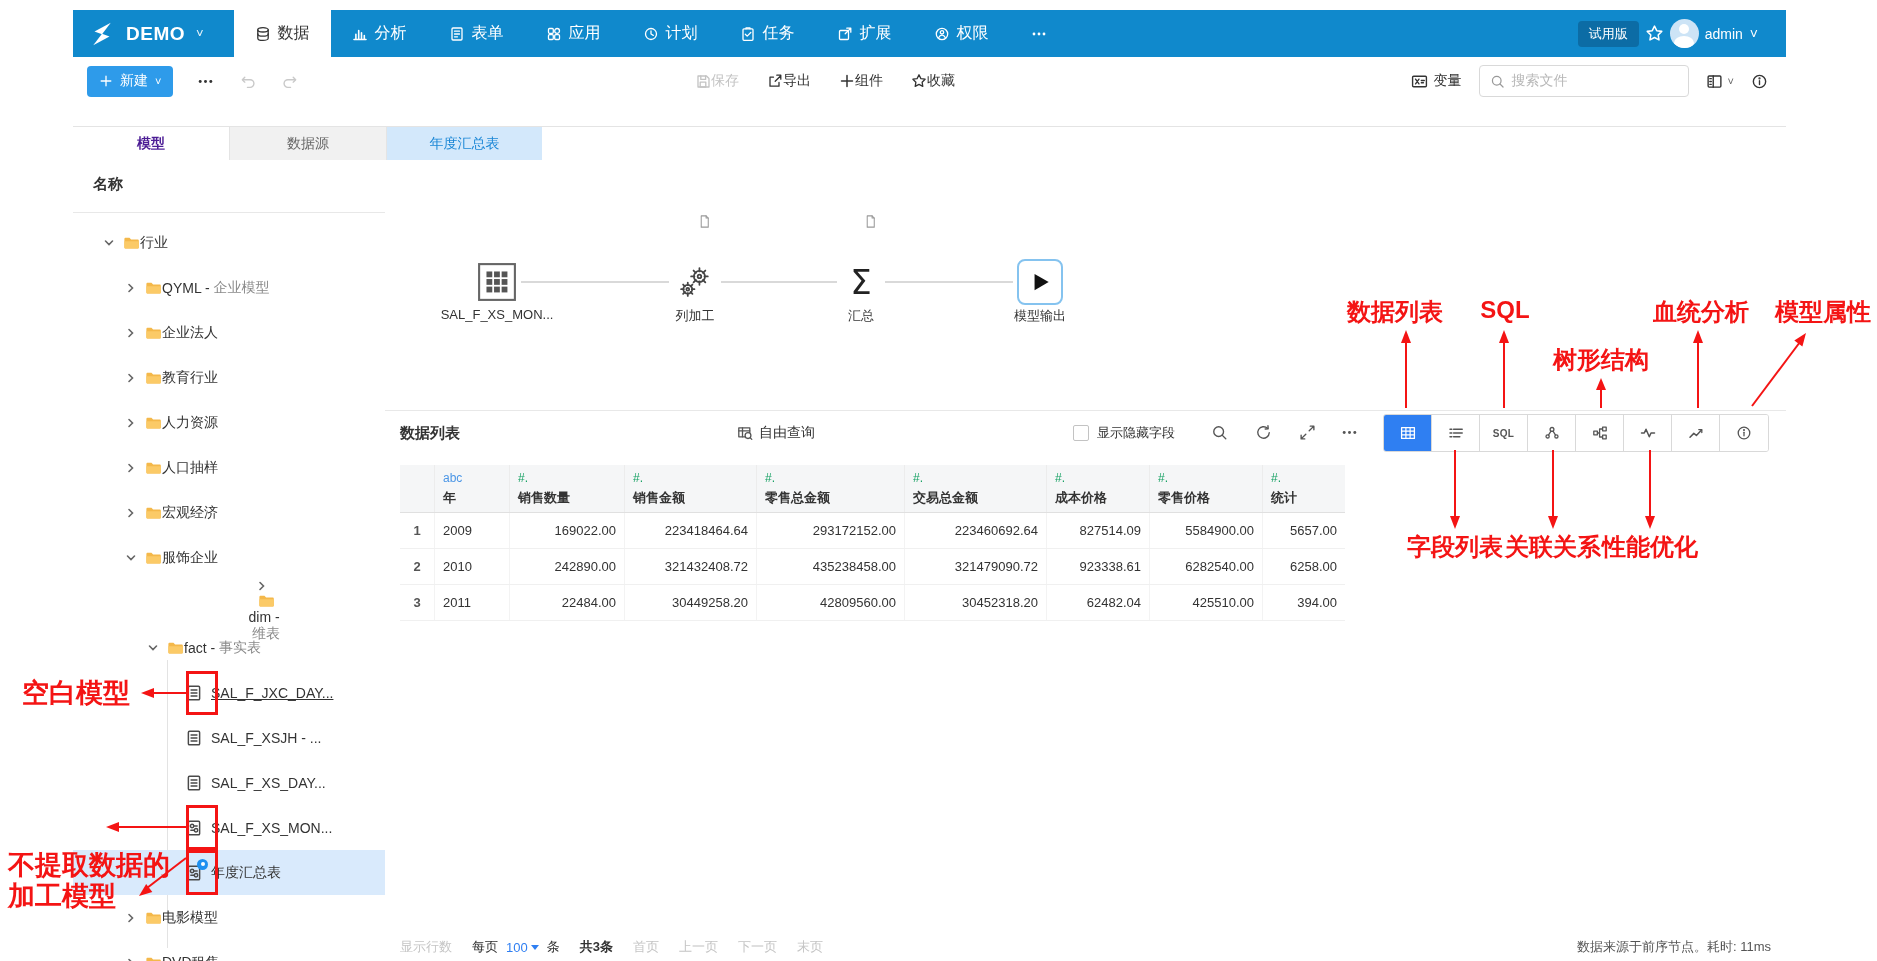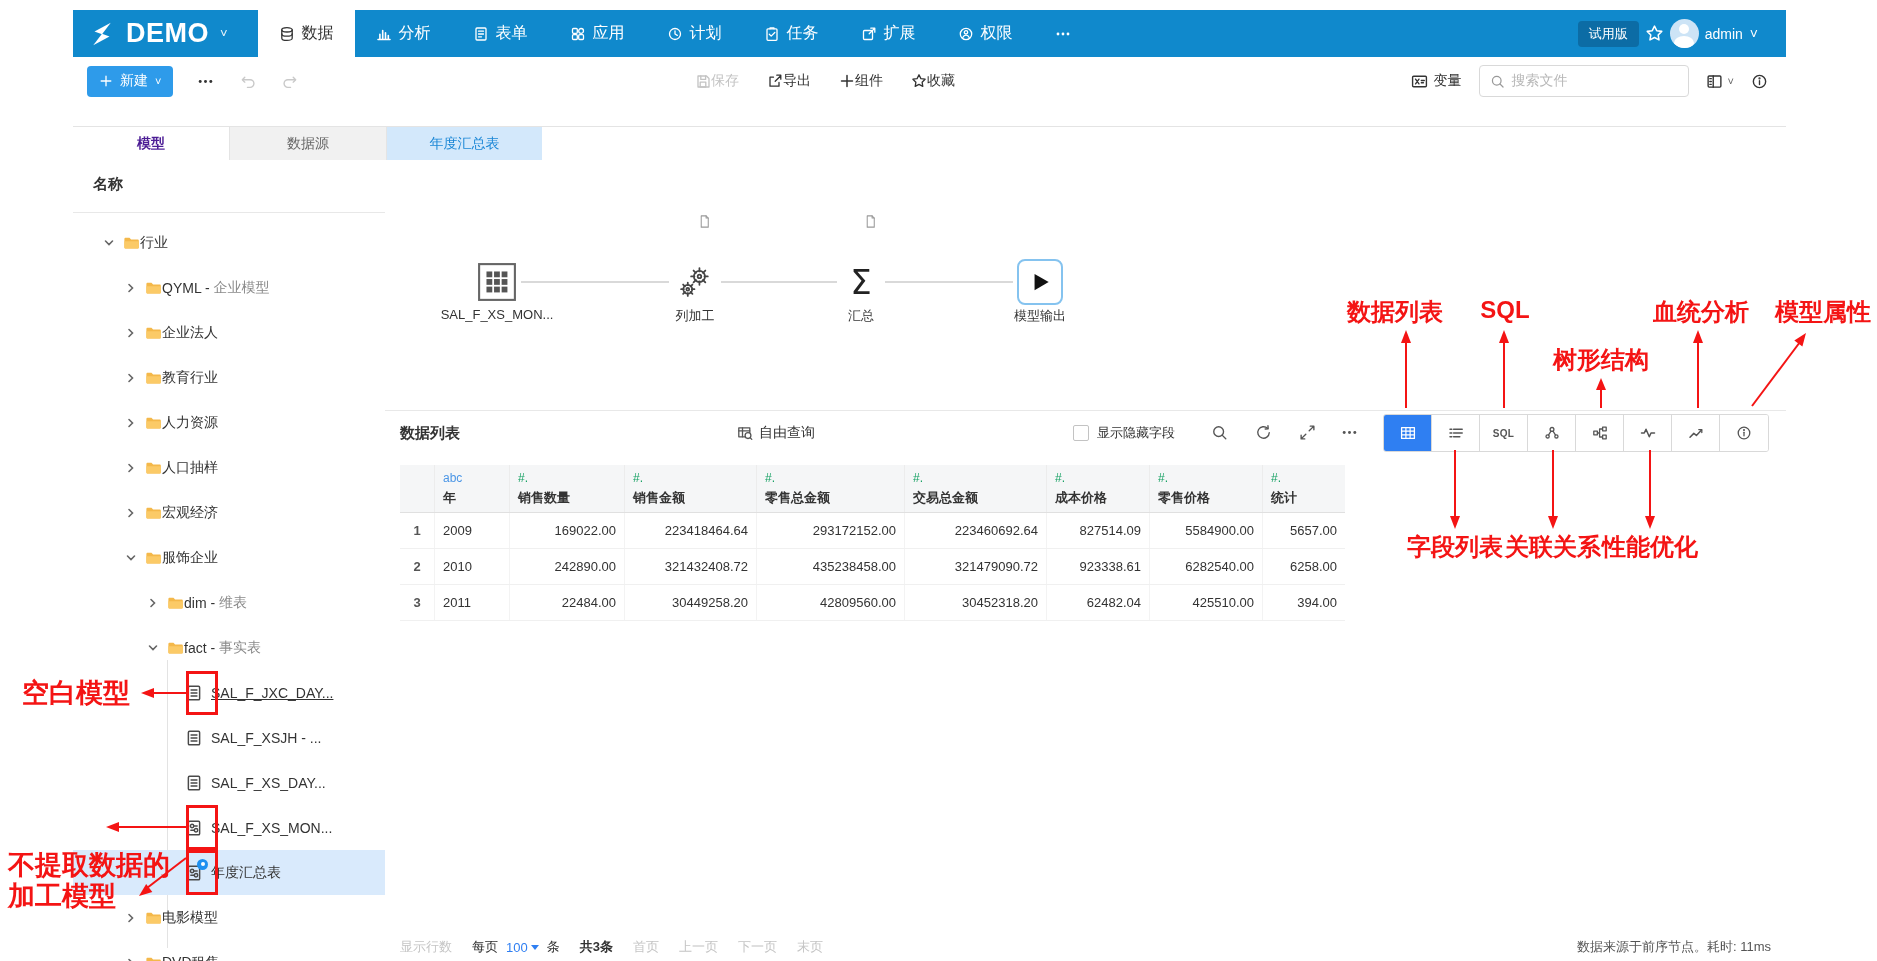--- a/index.html
+++ b/index.html
@@ -2,21 +2,21 @@
 <html><head>
 <meta charset="utf-8">
 <style>
   html,body{margin:0;padding:0;background:#fff;font-family:"Liberation Sans",sans-serif;}
   .stage{position:relative;width:1877px;height:961px;background:#fff;overflow:hidden;}
   .app{position:absolute;left:73px;top:10px;width:1713px;height:951px;}
 
   
   .navbar{position:absolute;left:0;top:0;right:0;height:47px;background:#1089cc;display:flex;align-items:center;color:#fff;}
   .logo{display:flex;align-items:center;gap:9px;padding:0 14px;}
-  .logo-text{font-size:27px;font-weight:bold;letter-spacing:.5px;}
+  .logo-text{font-size:19px;font-weight:bold;letter-spacing:.5px;}
   .logo .chev{margin-left:2px;font-size:13px;opacity:.9;}
   .nav-tabs{display:flex;height:100%;margin-left:16px;}
   .nav-tab{display:flex;align-items:center;gap:7px;padding:0 21px;font-size:16px;cursor:pointer;white-space:nowrap;}
   .nav-tab.active{background:#fff;color:#333;}
   .nav-right{margin-left:auto;display:flex;align-items:center;gap:6px;padding-right:28px;}
   .badge-trial{background:#0c6ca5;border-radius:4px;padding:4px 11px;font-size:13px;}
   .nav-star{font-size:19px;display:flex;}
   .avatar{width:29px;height:29px;border-radius:50%;background:#cde4f6;position:relative;overflow:hidden;}
   .avatar:before{content:"";position:absolute;left:9.5px;top:5px;width:10px;height:10px;border-radius:50%;background:#fff;}
   .avatar:after{content:"";position:absolute;left:4.5px;top:17px;width:20px;height:14px;border-radius:50%;background:#fff;}
@@ -457,21 +457,21 @@
               </svg>
             </span>
             <span style="display: flex; font-size: 17px;">
               <svg viewBox="0 0 16 16" width="1em" height="1em" style="display:block">
                 <path d="M1.3 4.8c0-.7.5-1.2 1.2-1.2h3.6l1.5 1.5h6.1c.7 0 1.2.5 1.2 1.2v6.2c0 .7-.5 1.2-1.2 1.2H2.5c-.7 0-1.2-.5-1.2-1.2z" fill="#f4b84a"></path>
                 <path d="M1.3 6.9h13.6v5.6c0 .7-.5 1.2-1.2 1.2H2.5c-.7 0-1.2-.5-1.2-1.2z" fill="#fbca67"></path>
               </svg>
             </span>
             <span class="lbl">服饰企业</span>
           </div>
-          <div class="trow" style="top: 420px; padding-left: 74px;">
+          <div class="trow" style="top: 420px; padding-left: 74px; flex-direction: column;">
             <span class="chev">
               <svg viewBox="0 0 12 12" width="12" height="12" fill="none" stroke="#666" stroke-width="1.6" stroke-linecap="round" style="display:block">
                 <path d="M4 2.5L7.5 6 4 9.5"></path>
               </svg>
             </span>
             <span style="display: flex; font-size: 17px;">
               <svg viewBox="0 0 16 16" width="1em" height="1em" style="display:block">
                 <path d="M1.3 4.8c0-.7.5-1.2 1.2-1.2h3.6l1.5 1.5h6.1c.7 0 1.2.5 1.2 1.2v6.2c0 .7-.5 1.2-1.2 1.2H2.5c-.7 0-1.2-.5-1.2-1.2z" fill="#f4b84a"></path>
                 <path d="M1.3 6.9h13.6v5.6c0 .7-.5 1.2-1.2 1.2H2.5c-.7 0-1.2-.5-1.2-1.2z" fill="#fbca67"></path>
               </svg>

